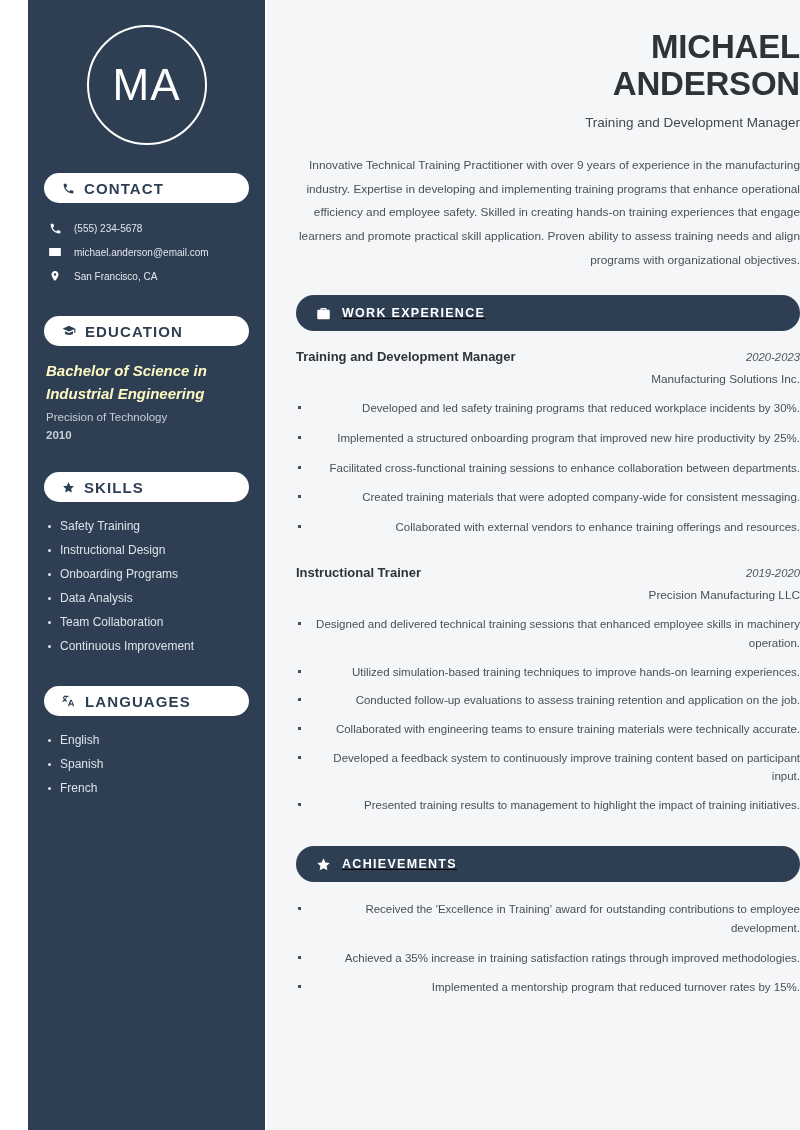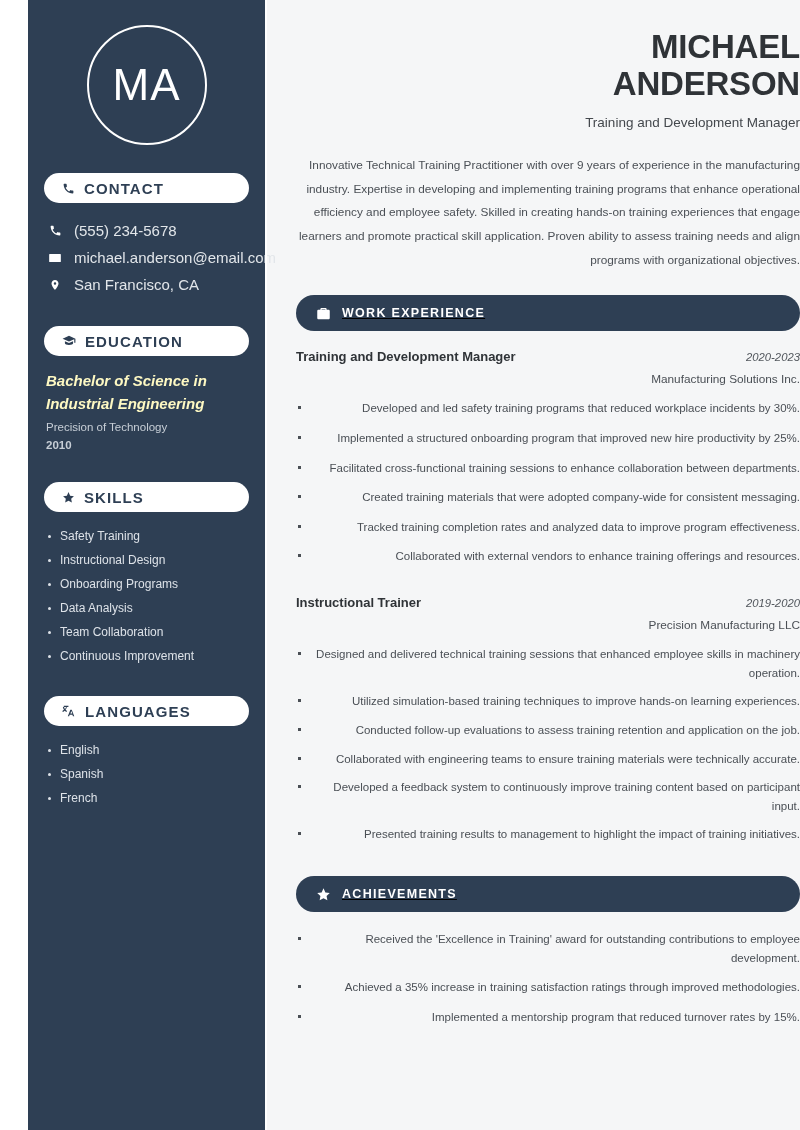--- a/index.html
+++ b/index.html
@@ -64,21 +64,21 @@
   }
   .side-pill .pill-icon { display: flex; align-items: center; color: #2e3f54; }
   .side-pill .pill-icon svg { display: block; }
 
   .contact-list { margin-top: 14px; }
   .contact-row {
     display: flex; align-items: center;
     gap: 11px;
     padding: 5px 0 5px 3px;
     color: #e2e6ea;
-    font-size: 15px;
+    font-size: 10px;
   }
   .contact-row .c-icon { flex: 0 0 16px; display: flex; align-items: center; justify-content: center; color: #ffffff; }
   .contact-row .c-icon svg { display: block; }
 
   .edu-block { margin-top: 13px; padding-left: 2px; }
   .edu-degree {
     color: #fef9c3;
     font-size: 15px;
     font-weight: bold;
     line-height: 1.55;
@@ -319,21 +319,20 @@
       <div class="job-head">
         <span class="job-role">Training and Development Manager</span>
         <span class="job-dates">2020-2023</span>
       </div>
       <div class="job-company">Manufacturing Solutions Inc.</div>
       <ul class="bullets">
         <li>Developed and led safety training programs that reduced workplace incidents by 30%.</li>
         <li>Implemented a structured onboarding program that improved new hire productivity by 25%.</li>
         <li>Facilitated cross-functional training sessions to enhance collaboration between departments.</li>
         <li>Created training materials that were adopted company-wide for consistent messaging.</li>
-        <li>Tracked training completion rates and analyzed data to improve program effectiveness.</li>
         <li>Collaborated with external vendors to enhance training offerings and resources.</li>
       </ul>
     </div>
 
     <div class="job">
       <div class="job-head">
         <span class="job-role">Instructional Trainer</span>
         <span class="job-dates">2019-2020</span>
       </div>
       <div class="job-company">Precision Manufacturing LLC</div>

